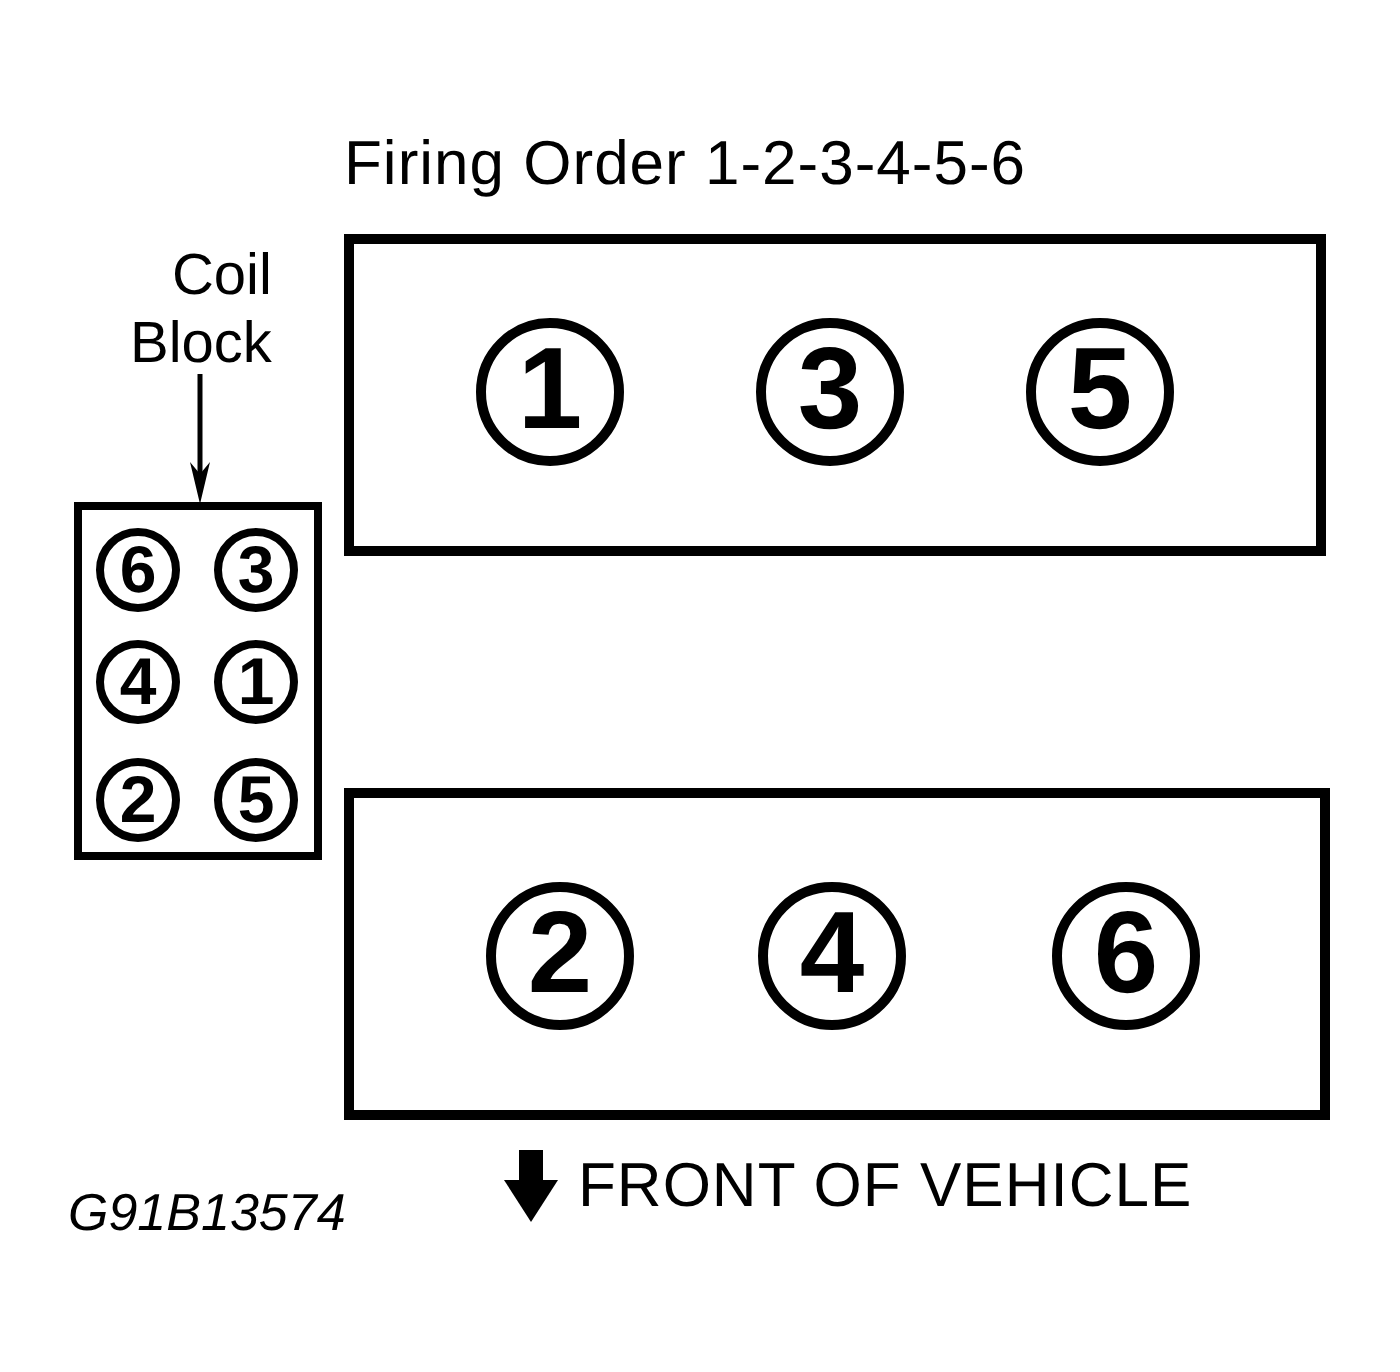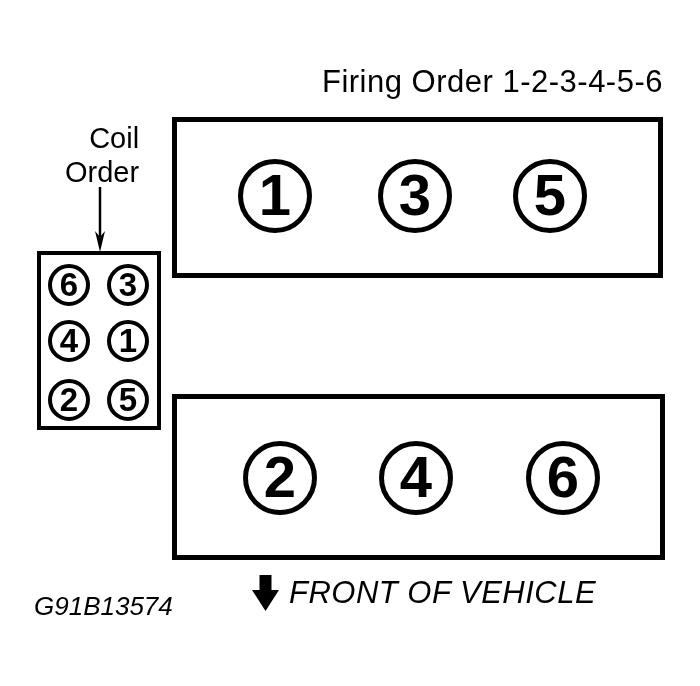--- a/index.html
+++ b/index.html
@@ -9,21 +9,21 @@
     height: 686px;
     background: #ffffff;
     font-family: "Liberation Sans", sans-serif;
     color: #000000;
     overflow: hidden;
   }
   .abs { position: absolute; }
 
   .title {
     left: 172px; top: 64px; width: 491px;
-    text-align: right;
+    text-align: left;
     font-size: 31px;
     letter-spacing: 0.5px;
     white-space: nowrap;
   }
 
   .bank {
     border: 5px solid #000;
     box-sizing: border-box;
     background: #fff;
   }
@@ -69,21 +69,21 @@
   }
   .coil-cyl span {
     font-size: 33px;
     font-weight: 700;
     line-height: 1;
     transform: translateY(-1px);
   }
 
   .front-row {
     left: 252px; top: 575px;
-    display: flex; align-items: center; gap: 10px; font-style: italic;
+    display: flex; align-items: center; gap: 10px;
   }
   .front-row .label {
     font-size: 31px;
     letter-spacing: 0.5px;
     white-space: nowrap;
   }
 
   .figure-id {
     left: 34px; top: 591px;
     font-size: 26px;
@@ -93,21 +93,21 @@
 </style>
 </head>
 <body>
 
 <div class="page">
 
   <div class="abs title">Firing Order 1-2-3-4-5-6</div>
 
   <div class="abs coil-label">
     <div>Coil</div>
-    <div>Order</div>
+    <div>Block</div>
   </div>
 
   <svg class="abs" style="left:92px; top:187px;" width="16" height="66" viewBox="0 0 16 66">
     <line x1="8" y1="0" x2="8" y2="50" stroke="#000" stroke-width="2.5"></line>
     <polygon points="8,65 3,44 8,50 13,44" fill="#000"></polygon>
   </svg>
 
   <div class="abs coil-box">
     <div class="coil-cyl" style="left:7px;  top:9px;">
         <span>6</span>

